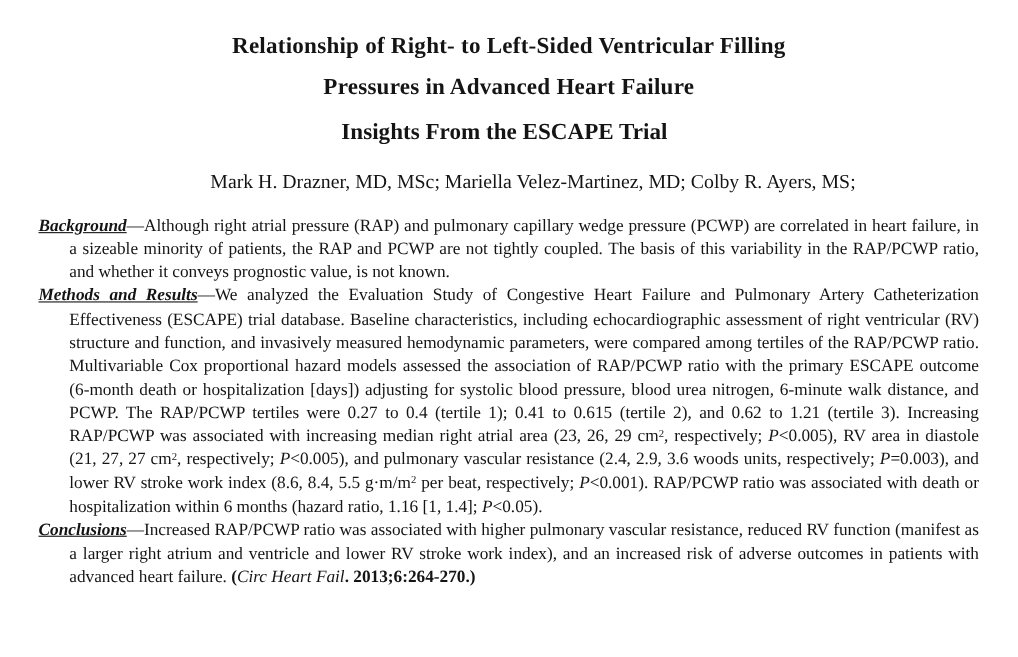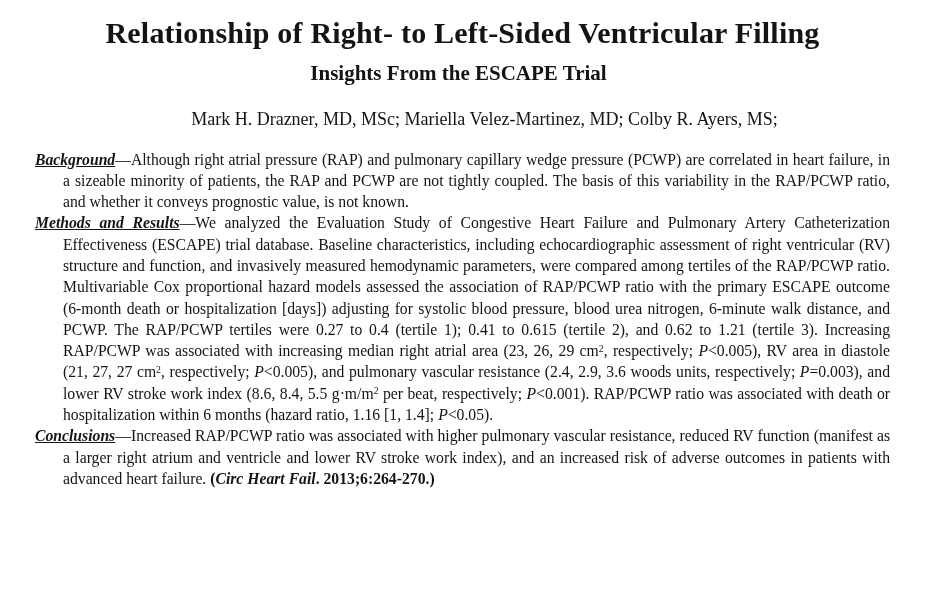--- a/index.html
+++ b/index.html
@@ -8,24 +8,24 @@
     width: 925px;
     height: 597px;
     background: #ffffff;
     color: #141414;
     font-family: "Liberation Serif", serif;
     overflow: hidden;
     box-sizing: border-box;
     padding-top: 14px;
   }
   .title {
-    margin: 0;
+    margin: 9px;
     text-align: center;
     font-weight: bold;
-    font-size: 30px;
+    font-size: 21px;
     line-height: 37px;
     letter-spacing: 0.2px;
   }
   .title-line { display: block; }
   .subtitle {
     margin: 9px 8px 0 0;
     text-align: center;
     font-weight: bold;
     font-size: 21px;
     line-height: 26px;
@@ -44,36 +44,37 @@
     text-align: justify;
   }
   .para {
     margin: 0;
     padding-left: 28px;
     text-indent: -28px;
   }
   .para-label { font-weight: bold; font-style: italic; text-decoration: underline; }
   .seg-italic { font-style: italic; }
   .seg-bold { font-weight: bold; }
-  .seg-bolditalic { font-weight: bold; font-style: italic; }
+  .seg-bolditalic { font-weight: normal; font-style: italic; }
   sup.seg-sup {
     font-size: 0.62em;
     line-height: 0;
     vertical-align: baseline;
     position: relative;
     top: -0.45em;
   }
 </style>
 </head>
 <body>
 
 <div class="page">
 
   <h1 class="title">
     <span class="title-line">Relationship of Right- to Left-Sided Ventricular Filling</span>
+    <span class="title-line">Pressures in Advanced Heart Failure</span>
   </h1>
 
   <h2 class="subtitle">Insights From the ESCAPE Trial</h2>
 
   <div class="authors">
     <div class="author-line">Mark H. Drazner, MD, MSc; Mariella Velez-Martinez, MD; Colby R. Ayers, MS;</div>
   </div>
 
   <div class="abstract">
     <p class="para"><span class="para-label">Background</span><span class="para-body"><span>—Although right atrial pressure (RAP) and pulmonary capillary wedge pressure (PCWP) are correlated in heart failure, in a sizeable minority of patients, the RAP and PCWP are not tightly coupled. The basis of this variability in the RAP/PCWP ratio, and whether it conveys prognostic value, is not known.</span></span></p>

